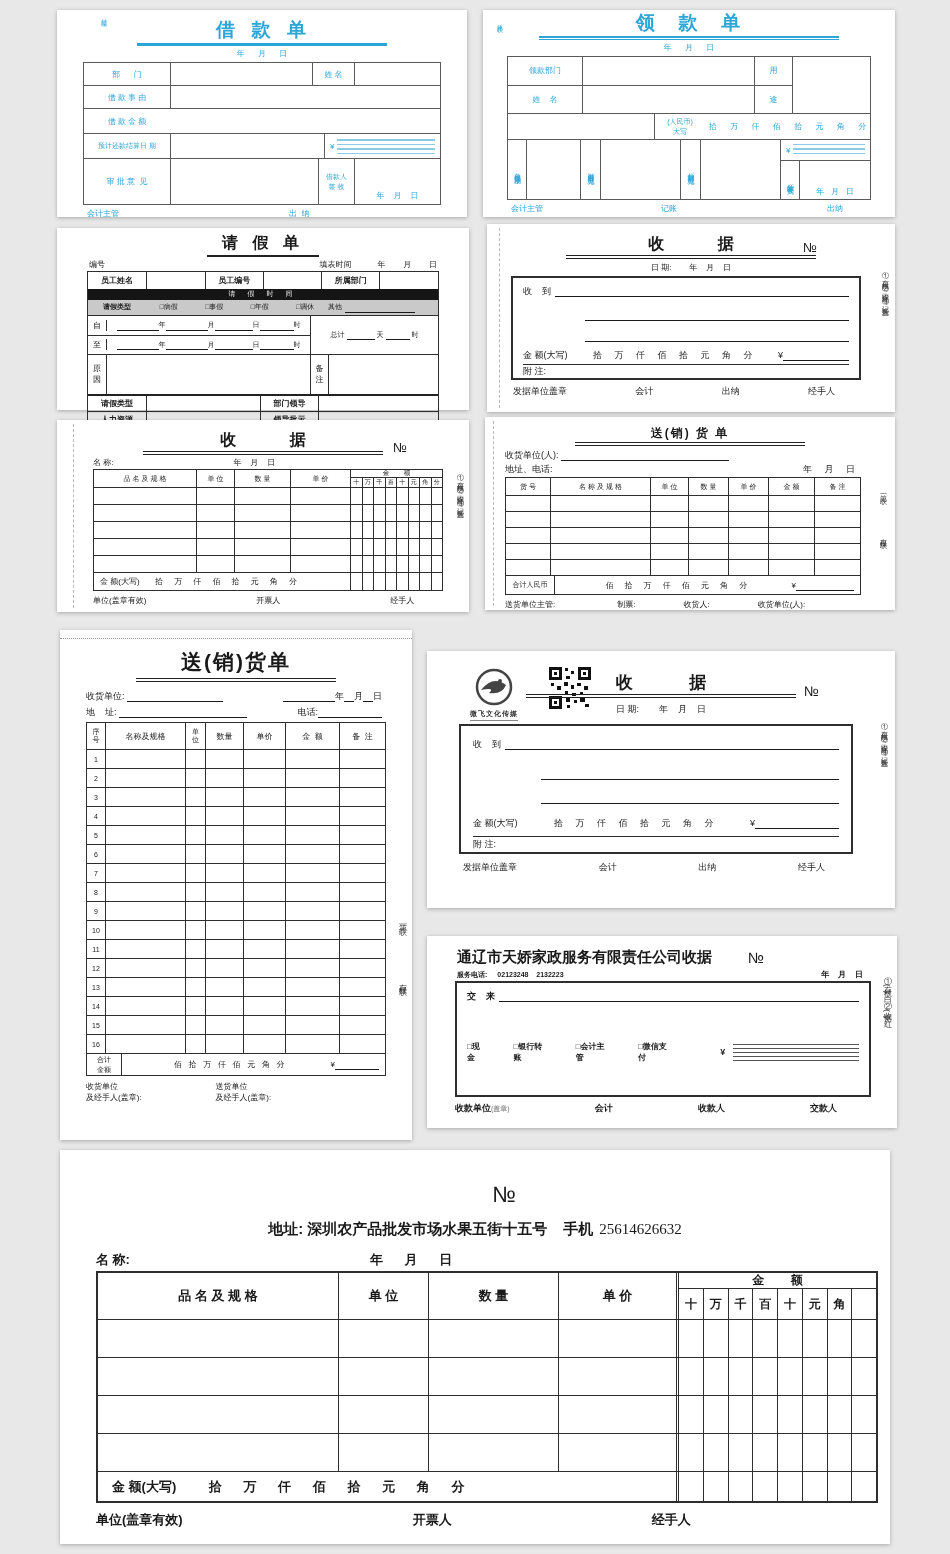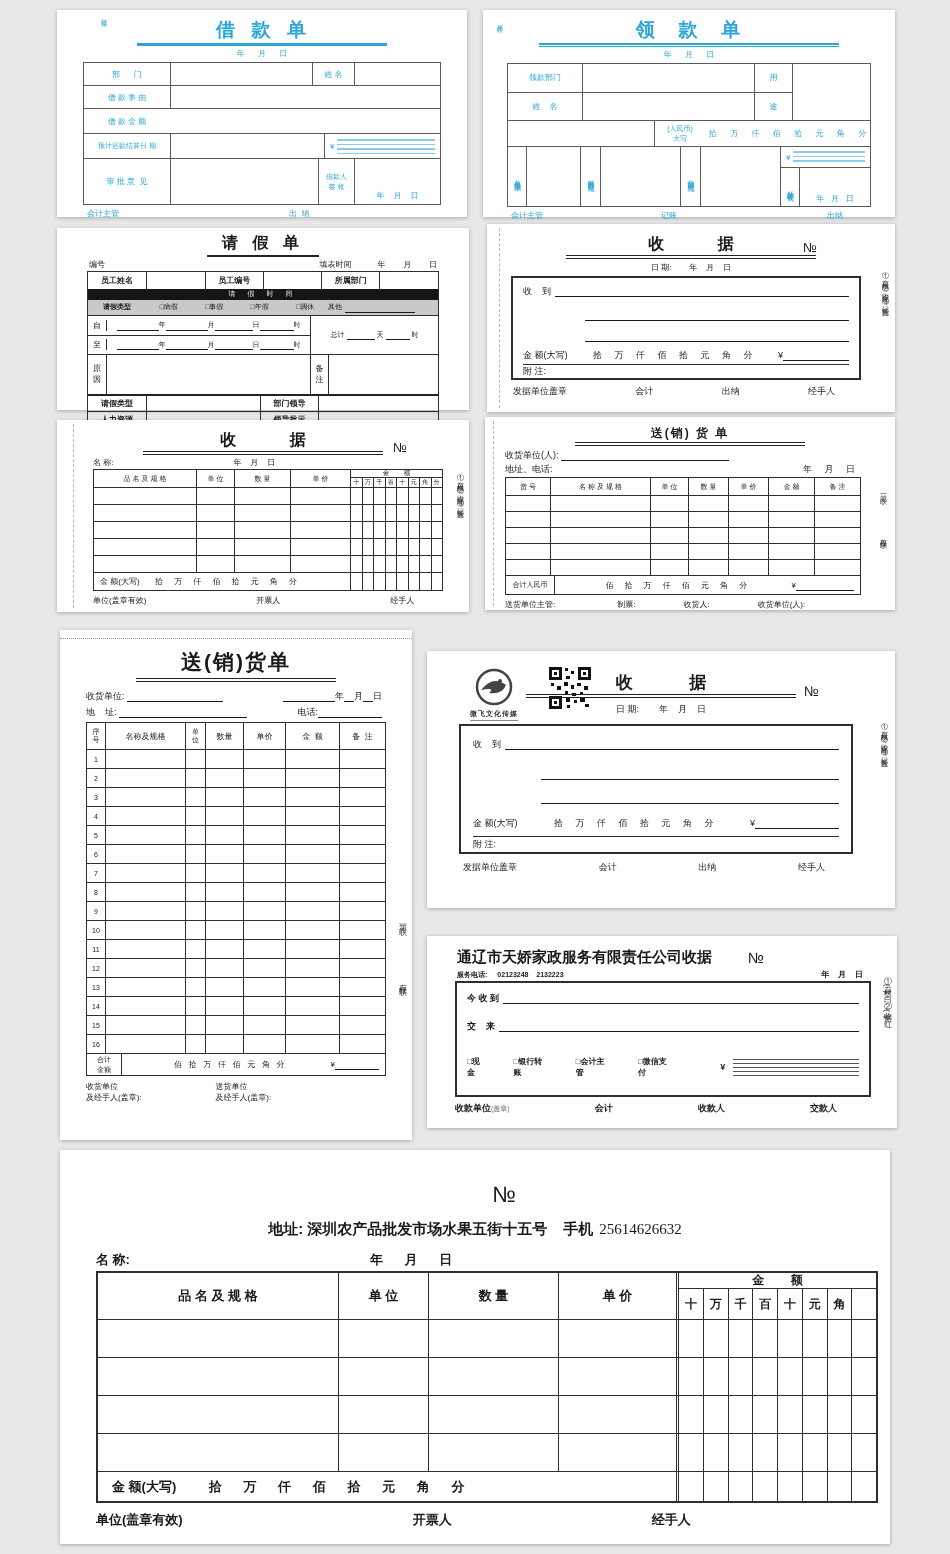--- a/index.html
+++ b/index.html
@@ -77,21 +77,21 @@
     </div>
   </div>
   <div class="x lab8" style="padding:3px 30px 0">
     <span>会计主管</span>
     <span class="pre" style="margin-left:170px">出  纳</span>
   </div>
 </div>
 
 <div class="card bform" style="left:483px;top:10px;width:412px;height:207px">
   <div class="corner" style="left:12px;top:10px;color:var(--blue)">第二联</div>
-  <div class="xc ac" style="padding-top:7px">
+  <div class="xc ac" style="">
     <div class="pre b" style="font-size:19px;letter-spacing:2px">领   款   单</div>
     <div class="dblb" style="width:300px;border-color:var(--blue)"></div>
     <div class="pre lab8" style="margin-top:2px">年      月      日</div>
   </div>
   <div class="box" style="margin:3px 24px 0">
     <div class="x" style="height:56px">
       <div class="xc" style="width:246px">
         <div class="x f1">
           <div class="cell pre lab8" style="width:74px">领款部门</div>
           <div class="f1 bl"></div>
@@ -792,24 +792,20 @@
   <div class="x ac" style="padding:12px 30px 0">
     <span class="b" style="font-size:15px">通辽市天娇家政服务有限责任公司收据</span>
     <span style="font-size:15px;margin-left:36px">№</span>
   </div>
   <div class="x ac lab7 b" style="padding:2px 34px 1px 30px">
     <span>服务电话:</span>
     <span class="pre" style="margin-left:10px">02123248    2132223</span>
     <span class="pre lab8" style="margin-left:auto">年    月    日</span>
   </div>
   <div class="box2 xc" style="margin:0 26px 0 28px;height:116px;padding:0 10px">
-    <div class="x ac" style="height:30px">
-      <span class="pre lab9 b">今 收 到</span>
-      <span class="u f1" style="margin-left:4px"></span>
-    </div>
     <div class="x ac" style="height:26px">
       <span class="pre lab9 b">交    来</span>
       <span class="u f1" style="margin-left:4px"></span>
     </div>
     <div class="x ac f1">
       <span class="lab8 b">□现金</span>
       <span class="lab8 b" style="margin-left:26px">□银行转账</span>
       <span class="lab8 b" style="margin-left:26px">□会计主管</span>
       <span class="lab8 b" style="margin-left:26px">□微信支付</span>
       <span class="lab9 b" style="margin-left:46px">¥</span>

